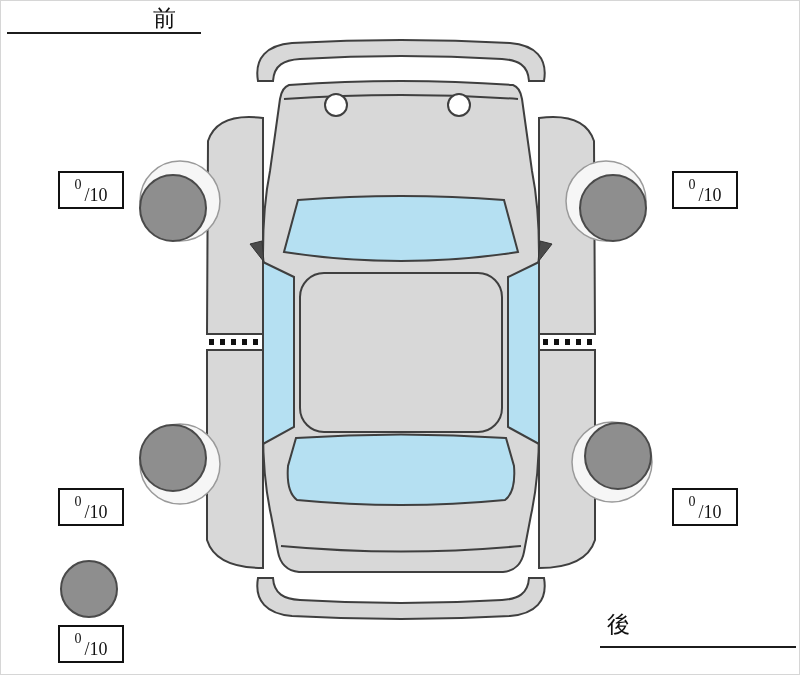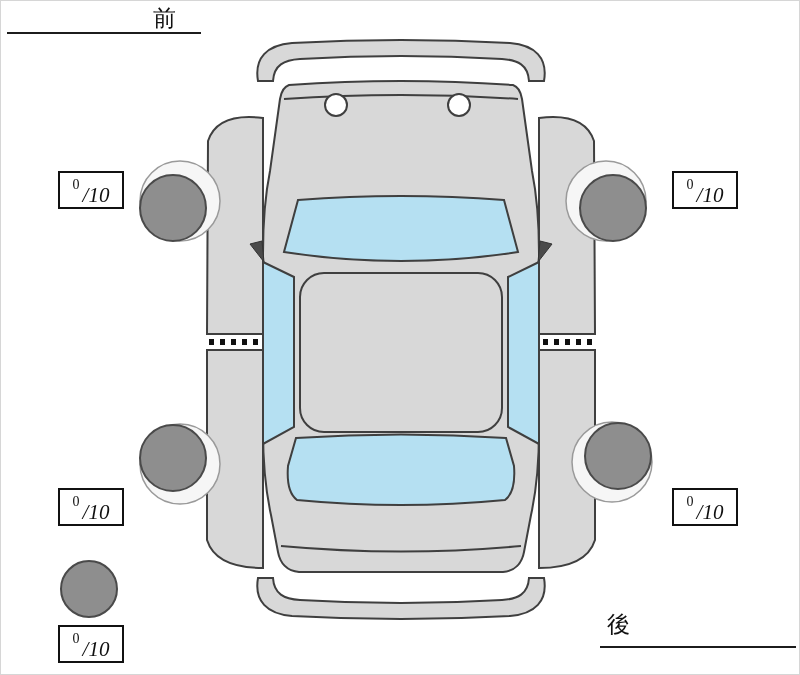--- a/index.html
+++ b/index.html
@@ -16,21 +16,21 @@
   }
   .orient-rule { position:absolute; border-top:2px solid #1c1c1c; height:0; }
 
   .score-box {
     position:absolute; width:66px; height:38px;
     background:#fff; border:2px solid #111;
     display:flex; justify-content:center;
     font-family:"Liberation Serif", serif; color:#111;
   }
   .score-num { font-size:14px; align-self:flex-start; margin:4px 3px 0 0; }
-  .score-den { font-size:21px; align-self:center; margin-top:11px;font-style:italic; }
+  .score-den { font-size:18px; align-self:center; margin-top:11px; }
 
   
   .part   { fill:#d8d8d8; stroke:#3f3f3f; stroke-width:2; }
   .glass  { fill:#b5e0f2; stroke:#3f3f3f; stroke-width:2; }
   .tire   { fill:#8e8e8e; stroke:#4a4a4a; stroke-width:2; }
   .arch   { fill:#f6f6f6; stroke:#9a9a9a; stroke-width:1.5; }
   .inner-line { fill:none; stroke:#3f3f3f; stroke-width:2; }
   .detail-circle { fill:#ffffff; stroke:#3f3f3f; stroke-width:2; }
   .seam { stroke:#101010; stroke-width:6; stroke-dasharray:5 6; fill:none; }
   .mirror { fill:#4a4a4a; stroke:#333; stroke-width:1; }

